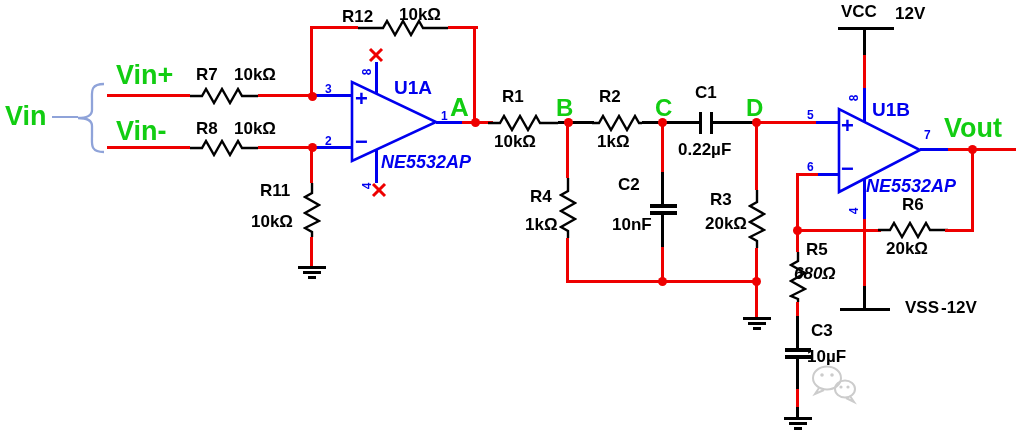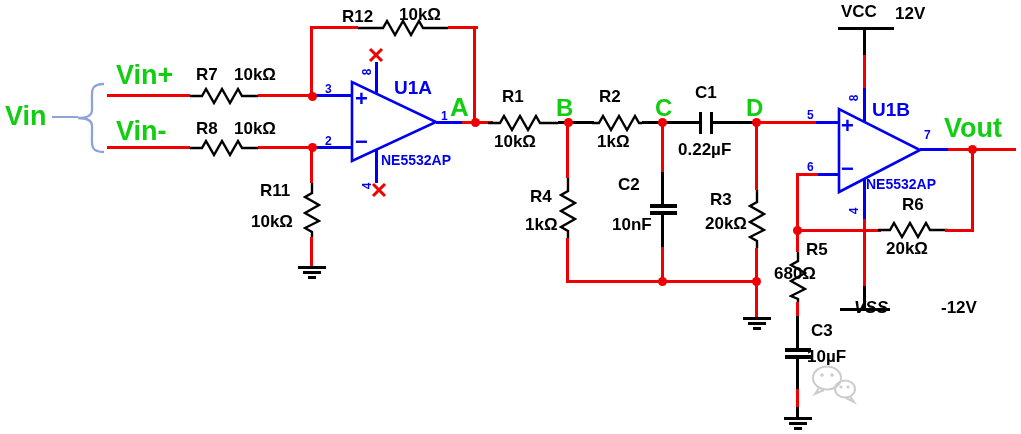--- a/index.html
+++ b/index.html
@@ -12,21 +12,21 @@
   .vw { position:absolute; width:3px; }            
   .red { background:#ee0000; }
   .blk { background:#000000; }
   .blu { background:#0000ee; }
   .dot { position:absolute; width:9px; height:9px; border-radius:50%; background:#ee0000; }
   .csvg { position:absolute; }
   .lbl { position:absolute; font-weight:bold; color:#000; font-size:17px; line-height:1.05; white-space:nowrap; }
   .net { position:absolute; font-weight:bold; color:#12cd12; font-size:24px; line-height:1; white-space:nowrap; }
   .big { font-size:27px; }
   .ref { position:absolute; font-weight:bold; color:#0000ee; font-size:19px; line-height:1; white-space:nowrap; }
-  .part { position:absolute; font-weight:bold; color:#0000ee; font-size:14px; line-height:1; white-space:nowrap; }
+  .part { position:absolute; font-weight:bold; color:#0000ee; font-size:18px; line-height:1; white-space:nowrap;font-style:italic; }
   .pin { position:absolute; font-weight:bold; color:#0000ee; font-size:12px; line-height:1; }
   .rot { transform:rotate(-90deg); }
   .sign { position:absolute; font-weight:bold; color:#0000ee; font-size:22px; line-height:1; }
   .plate-v { position:absolute; width:3px; height:22px; background:#000; }
   .plate-h { position:absolute; height:4px; background:#000; }
   .wm-text { position:absolute; color:#cccccc; font-size:26px; font-weight:bold; letter-spacing:2px; line-height:1; white-space:nowrap; }
 </style>
 </head>
 <body>
 
@@ -213,27 +213,27 @@
   <div class="lbl" style="left:678px; top:141px;">0.22µF</div>
   <div class="lbl" style="left:530px; top:188px;">R4</div>
   <div class="lbl" style="left:525px; top:216px;">1kΩ</div>
   <div class="lbl" style="left:618px; top:176px;">C2</div>
   <div class="lbl" style="left:612px; top:216px;">10nF</div>
   <div class="lbl" style="left:710px; top:191px;">R3</div>
   <div class="lbl" style="left:705px; top:215px;">20kΩ</div>
   <div class="lbl" style="left:902px; top:196px;">R6</div>
   <div class="lbl" style="left:886px; top:240px;">20kΩ</div>
   <div class="lbl" style="left:806px; top:241px;">R5</div>
-  <div class="lbl" style="left:774px; top:265px;">680Ω</div>
+  <div class="lbl" style="left:794px; top:265px;font-style:italic;">680Ω</div>
   <div class="lbl" style="left:811px; top:322px;">C3</div>
   <div class="lbl" style="left:807px; top:348px;">10µF</div>
 
   <div class="lbl" style="left:841px; top:3px;">VCC</div>
   <div class="lbl" style="left:895px; top:5px;">12V</div>
-  <div class="lbl" style="left:854px; top:299px;font-style:italic;">VSS</div>
+  <div class="lbl" style="left:905px; top:299px;">VSS</div>
   <div class="lbl" style="left:941px; top:299px;">-12V</div>
 
   <div class="ref" style="left:394px; top:78px;">U1A</div>
   <div class="part" style="left:381px; top:153px;">NE5532AP</div>
   <div class="ref" style="left:872px; top:100px;">U1B</div>
   <div class="part" style="left:866px; top:177px;">NE5532AP</div>
 
   <div class="pin" style="left:325px; top:83px;">3</div>
   <div class="pin" style="left:325px; top:135px;">2</div>
   <div class="pin" style="left:441px; top:110px;">1</div>

